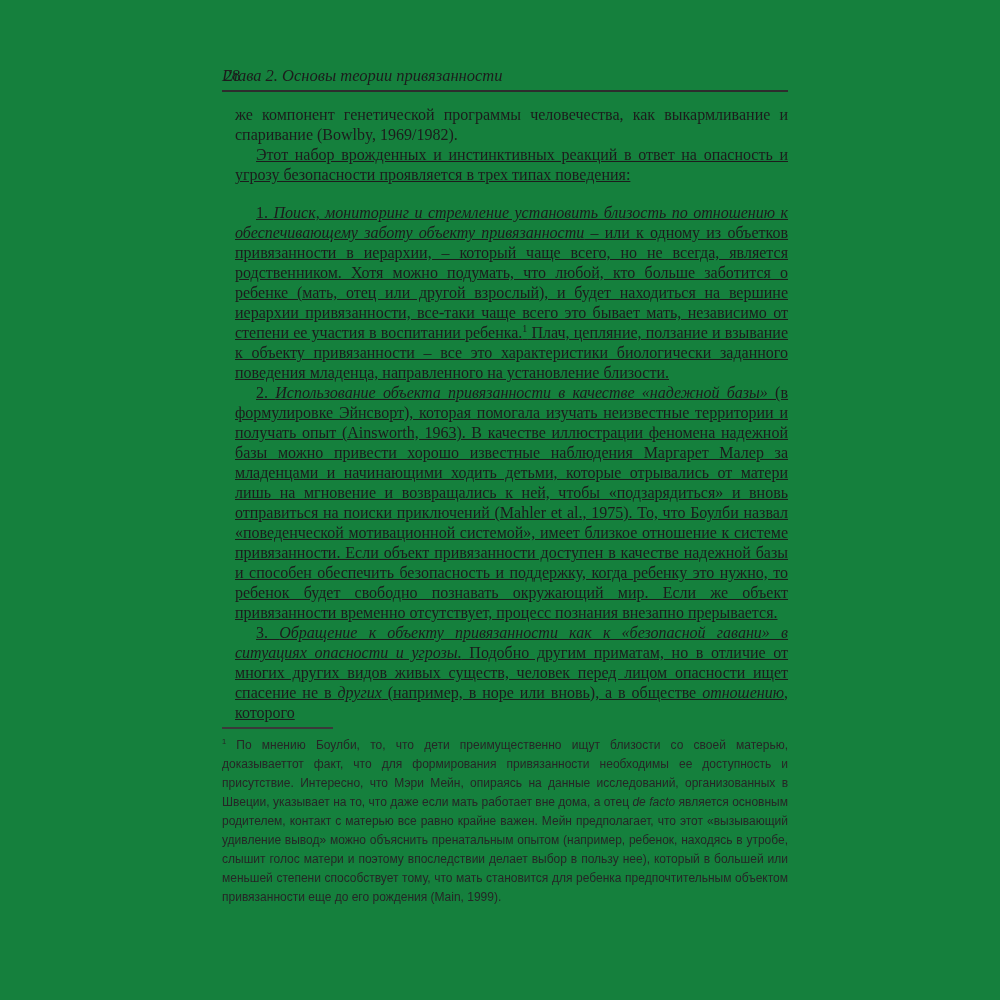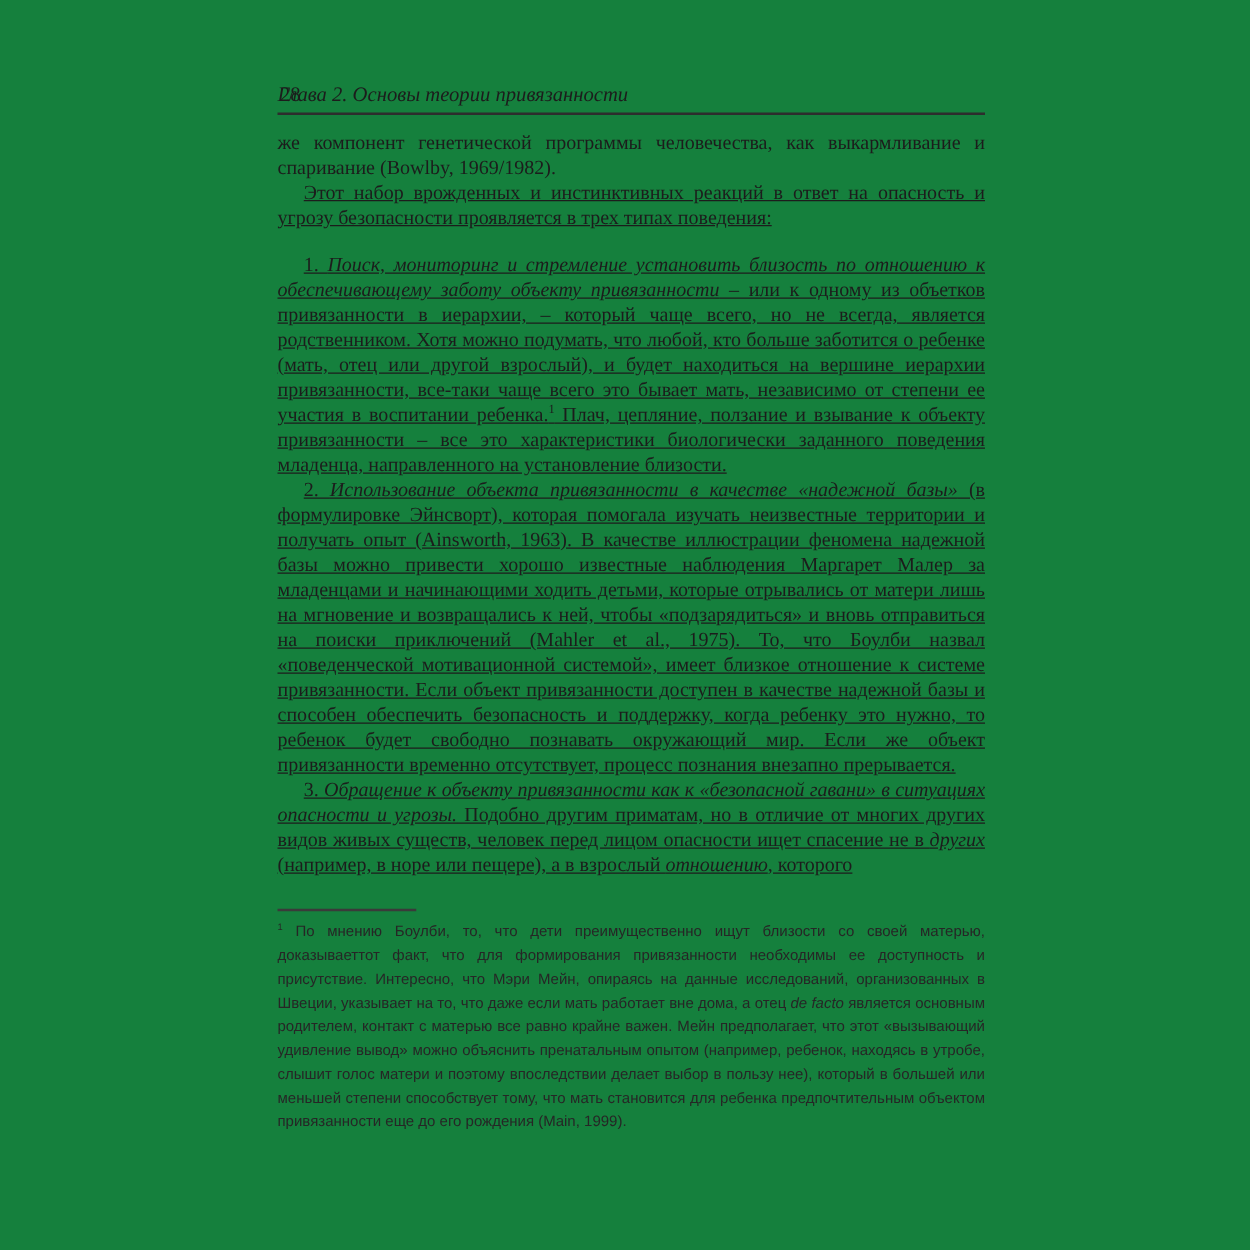--- a/index.html
+++ b/index.html
@@ -35,20 +35,21 @@
   }
   .header-rule {
     margin-top: 2px;
     border-bottom: 2.5px solid #2d2d2d;
   }
   .body-text {
     margin-top: 13px;
     font-size: 16px;
     line-height: 20px;
     text-align: justify;
+    margin-left: 13px;
   }
   .para { margin: 0; }
   .para.indent { text-indent: 21px; text-decoration: underline; }
   .para.gap { margin-top: 18px; }
   sup {
     font-size: 0.62em;
     vertical-align: super;
     line-height: 0;
   }
   .footnote-block {
@@ -78,20 +79,20 @@
     <div class="header">
       <span class="page-num">28</span>
       <span class="running-title">Глава 2. Основы теории привязанности</span>
     </div>
     <div class="header-rule"></div>
     <div class="body-text">
         <p class="para"><span>же компонент генетической программы человечества, как выкармливание и спаривание (Bowlby, 1969/1982).</span></p>
         <p class="para indent"><span>Этот набор врожденных и инстинктивных реакций в ответ на опасность и угрозу безопасности проявляется в трех типах поведения:</span></p>
         <p class="para indent gap"><span>1. </span><i>Поиск, мониторинг и стремление установить близость по отношению к обеспечивающему заботу объекту привязанности</i><span> – или к одному из объетков привязанности в иерархии, – который чаще всего, но не всегда, является родственником. Хотя можно подумать, что любой, кто больше заботится о ребенке (мать, отец или другой взрослый), и будет находиться на вершине иерархии привязанности, все-таки чаще всего это бывает мать, независимо от степени ее участия в воспитании ребенка.</span><sup>1</sup><span> Плач, цепляние, ползание и взывание к объекту привязанности – все это характеристики биологически заданного поведения младенца, направленного на установление близости.</span></p>
         <p class="para indent"><span>2. </span><i>Использование объекта привязанности в качестве «надежной базы»</i><span> (в формулировке Эйнсворт), которая помогала изучать неизвестные территории и получать опыт (Ainsworth, 1963). В качестве иллюстрации феномена надежной базы можно привести хорошо известные наблюдения Маргарет Малер за младенцами и начинающими ходить детьми, которые отрывались от матери лишь на мгновение и возвращались к ней, чтобы «подзарядиться» и вновь отправиться на поиски приключений (Mahler et al., 1975). То, что Боулби назвал «поведенческой мотивационной системой», имеет близкое отношение к системе привязанности. Если объект привязанности доступен в качестве надежной базы и способен обеспечить безопасность и поддержку, когда ребенку это нужно, то ребенок будет свободно познавать окружающий мир. Если же объект привязанности временно отсутствует, процесс познания внезапно прерывается.</span></p>
-        <p class="para indent"><span>3. </span><i>Обращение к объекту привязанности как к «безопасной гавани» в ситуациях опасности и угрозы.</i><span> Подобно другим приматам, но в отличие от многих других видов живых существ, человек перед лицом опасности ищет спасение не в </span><i>других</i><span> (например, в норе или пещере), а в взрослый </span><i>отношению</i><span>, которого</span></p>
+        <p class="para indent"><span>3. </span><i>Обращение к объекту привязанности как к «безопасной гавани» в ситуациях опасности и угрозы.</i><span> Подобно другим приматам, но в отличие от многих других видов живых существ, человек перед лицом опасности ищет спасение не в </span><i>других</i><span> (например, в норе или вновь), а в обществе </span><i>отношению</i><span>, которого</span></p>
       </div>
   </div>
   <div class="footnote-block">
     <div class="footnote-rule"></div>
     <div class="footnote-text"><sup>1</sup><span> По мнению Боулби, то, что дети преимущественно ищут близости со своей матерью, доказываеттот факт, что для формирования привязанности необходимы ее доступность и присутствие. Интересно, что Мэри Мейн, опираясь на данные исследований, организованных в Швеции, указывает на то, что даже если мать работает вне дома, а отец </span><i>de facto</i><span> является основным родителем, контакт с матерью все равно крайне важен. Мейн предполагает, что этот «вызывающий удивление вывод» можно объяснить пренатальным опытом (например, ребенок, находясь в утробе, слышит голос матери и поэтому впоследствии делает выбор в пользу нее), который в большей или меньшей степени способствует тому, что мать становится для ребенка предпочтительным объектом привязанности еще до его рождения (Main, 1999).</span></div>
   </div>
 </div>
 
 </body></html>

